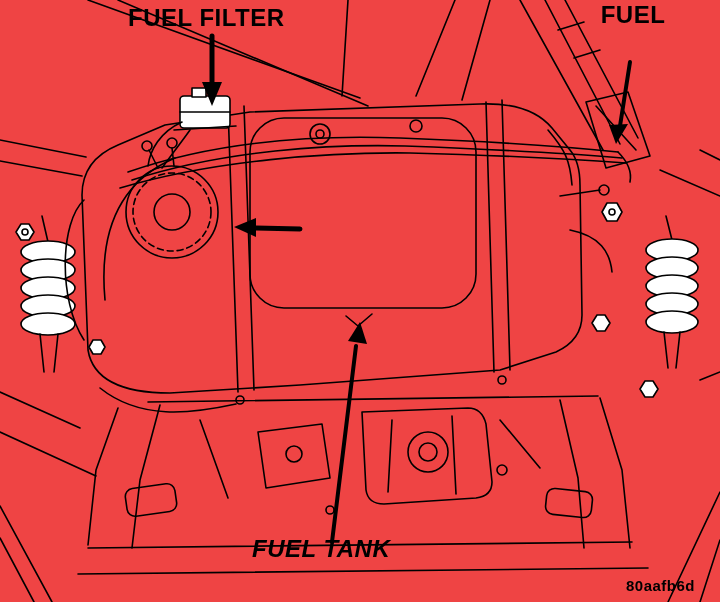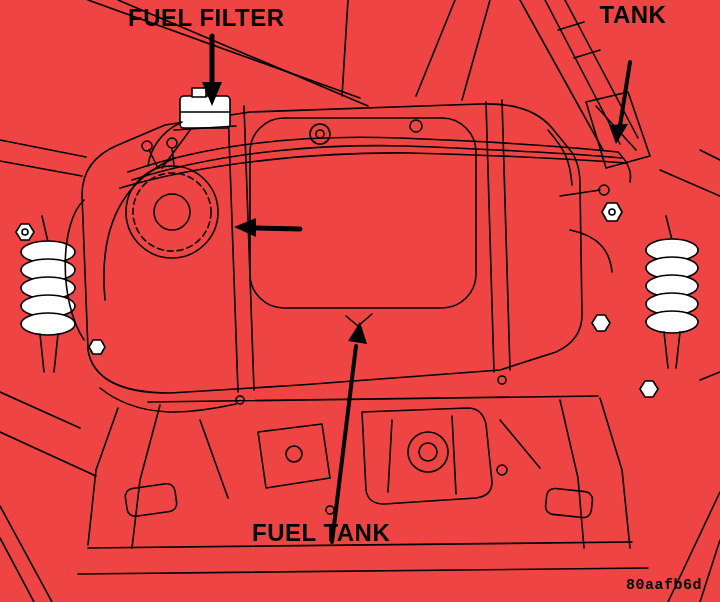--- a/index.html
+++ b/index.html
@@ -2,21 +2,21 @@
 <html><head>
 <meta charset="utf-8">
 <style>
   html,body{margin:0;padding:0;background:#fff;}
   .page{position:relative;width:720px;height:602px;background:#ef4444;overflow:hidden;
         font-family:"Liberation Sans",sans-serif;}
   svg{position:absolute;left:0;top:0;}
   .callout{position:absolute;color:#000;font-weight:bold;font-size:24px;
            letter-spacing:0.5px;line-height:1.08;white-space:nowrap;}
   .callout.centered{text-align:center;white-space:normal;}
-  .fig-code{position:absolute;color:#000;font-weight:bold;font-size:15px;letter-spacing:0.5px;font-family:Liberation Mono, monospace;}
+  .fig-code{position:absolute;color:#000;font-weight:bold;font-size:15px;letter-spacing:0.5px;}
 </style>
 </head>
 <body>
 
 <div class="page">
 
   <svg width="720" height="602" viewBox="0 0 720 602" fill="none" stroke="#000" stroke-width="1.6" stroke-linecap="round" stroke-linejoin="round">
 
     <g>
       <path d="M88,0 L360,98"></path>
@@ -166,20 +166,20 @@
       <g stroke-width="4">
         <path d="M332,542 L356,346"></path>
         <polygon points="360,322 348,341 367,344" fill="#000" stroke="none"></polygon>
       </g>
     </g>
   </svg>
 
   <div class="callout" style="left:128px;top:5px;">FUEL FILTER</div>
 
   <div class="callout centered" style="left:558px;top:2px;width:150px;">
-    <div>TANK</div>
+    <div>FUEL</div>
   </div>
 
 
-  <div class="callout" style="left:252px;top:520px;">FUEL TANK</div>
+  <div class="callout" style="left:252px;top:536px;font-style:italic;">FUEL TANK</div>
 
   <div class="fig-code" style="left:626px;top:577px;">80aafb6d</div>
 </div>
 
 </body></html>

